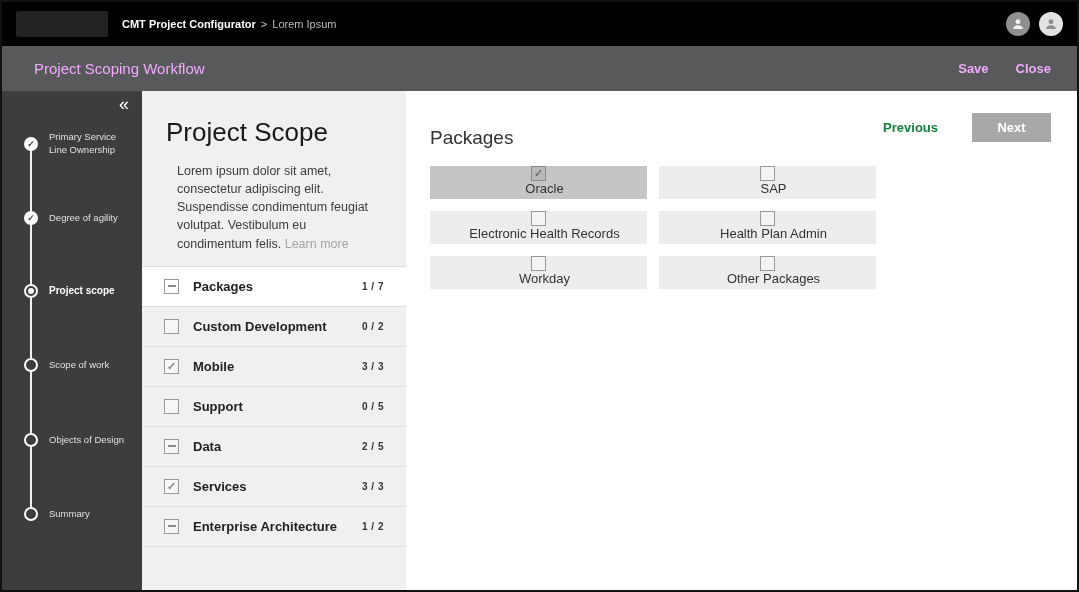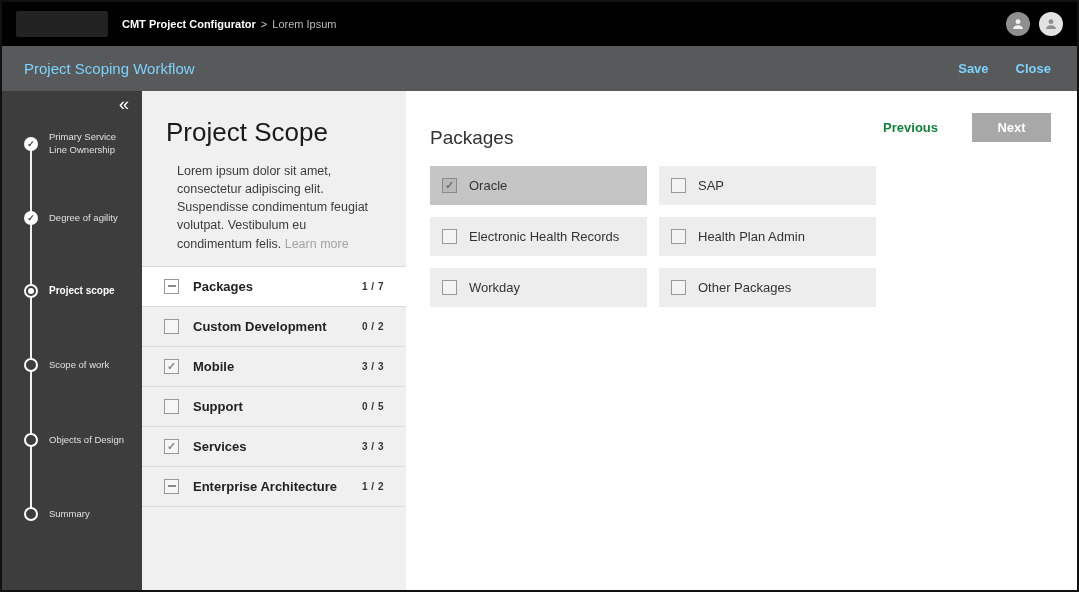--- a/index.html
+++ b/index.html
@@ -14,21 +14,21 @@
   .breadcrumb { margin-left: 14px; font-size: 11px; color: #bbb; white-space: nowrap; }
   .crumb-app { color: #fff; font-weight: bold; }
   .crumb-sep { margin: 0 5px; color: #ccc; }
   .topbar-right { margin-left: auto; display: flex; gap: 9px; align-items: center; }
   .avatar { width: 24px; height: 24px; border-radius: 50%; display: flex; align-items: center; justify-content: center; cursor: pointer; }
   .avatar.a1 { background: #8f8f8f; color: #f2f2f2; }
   .avatar.a2 { background: #e3e3e3; color: #8f8f8f; }
   .avatar svg { width: 14px; height: 14px; fill: currentColor; }
 
   
-  .header { height: 45px; background: #58595b; display: flex; align-items: center; padding: 0 26px 0 22px; color: #7dd3fc; }
+  .header { height: 45px; background: #58595b; display: flex; align-items: center; padding: 0 26px 0 32px; color: #f0abfc; }
   .header-title { font-size: 15px; font-weight: 400; }
   .header-actions { margin-left: auto; display: flex; gap: 27px; font-size: 13px; font-weight: bold; }
   .header-actions span { cursor: pointer; }
 
   
   .content { display: flex; height: 499px; }
 
   
   .sidebar { width: 140px; background: #3d3d3d; position: relative; flex: none; }
   .collapse { position: absolute; top: 4px; right: 13px; color: #fff; font-size: 18px; cursor: pointer; line-height: 1; }
@@ -59,21 +59,21 @@
   .cb.checked::after { content: "\2713"; font-size: 11px; font-weight: bold; }
   .cb.indeterminate::after { content: ""; width: 8px; height: 2px; background: #8a8a8a; }
 
   
   .main { flex: 1; background: #fff; position: relative; padding: 36px 0 0 24px; }
   .main-title { margin: 0; font-size: 19px; font-weight: 500; color: #333; }
   .nav-actions { position: absolute; top: 22px; right: 26px; display: flex; align-items: center; gap: 28px; }
   .prev-btn { font-size: 13px; font-weight: bold; color: #15803d; cursor: pointer; background: none; border: none; font-family: inherit; }
   .next-btn { width: 79px; height: 29px; background: #a8a8a8; color: #fff; font-size: 13px; font-weight: bold; border: none; display: flex; align-items: center; justify-content: center; cursor: pointer; font-family: inherit; }
   .options { margin-top: 17px; display: grid; grid-template-columns: repeat(2, 217px); column-gap: 12px; row-gap: 12px; }
-  .option { height: 39px; background: #ededed; display: flex; align-items: center; padding: 0 12px; cursor: pointer; }
+  .option { height: 33px; background: #ededed; display: flex; align-items: center; padding: 0 12px; cursor: pointer; flex-direction: column; }
   .option.selected { background: #c5c5c5; }
   .opt-label { margin-left: 12px; font-size: 13px; color: #333; }
   .option.selected .cb { background: #b9b9b9; border-color: #8a8a8a; color: #717171; }
 </style>
 </head>
 <body>
 
 <div class="app">
 
   <div class="topbar">
@@ -159,20 +159,25 @@
             <span class="cb checked"></span>
             <span class="cat-label">Mobile</span>
             <span class="cat-count">3 / 3</span>
           </div>
           <div class="cat-row">
             <span class="cb unchecked"></span>
             <span class="cat-label">Support</span>
             <span class="cat-count">0 / 5</span>
           </div>
           <div class="cat-row">
+            <span class="cb indeterminate"></span>
+            <span class="cat-label">Data</span>
+            <span class="cat-count">2 / 5</span>
+          </div>
+          <div class="cat-row">
             <span class="cb checked"></span>
             <span class="cat-label">Services</span>
             <span class="cat-count">3 / 3</span>
           </div>
           <div class="cat-row">
             <span class="cb indeterminate"></span>
             <span class="cat-label">Enterprise Architecture</span>
             <span class="cat-count">1 / 2</span>
           </div>
         </div>

